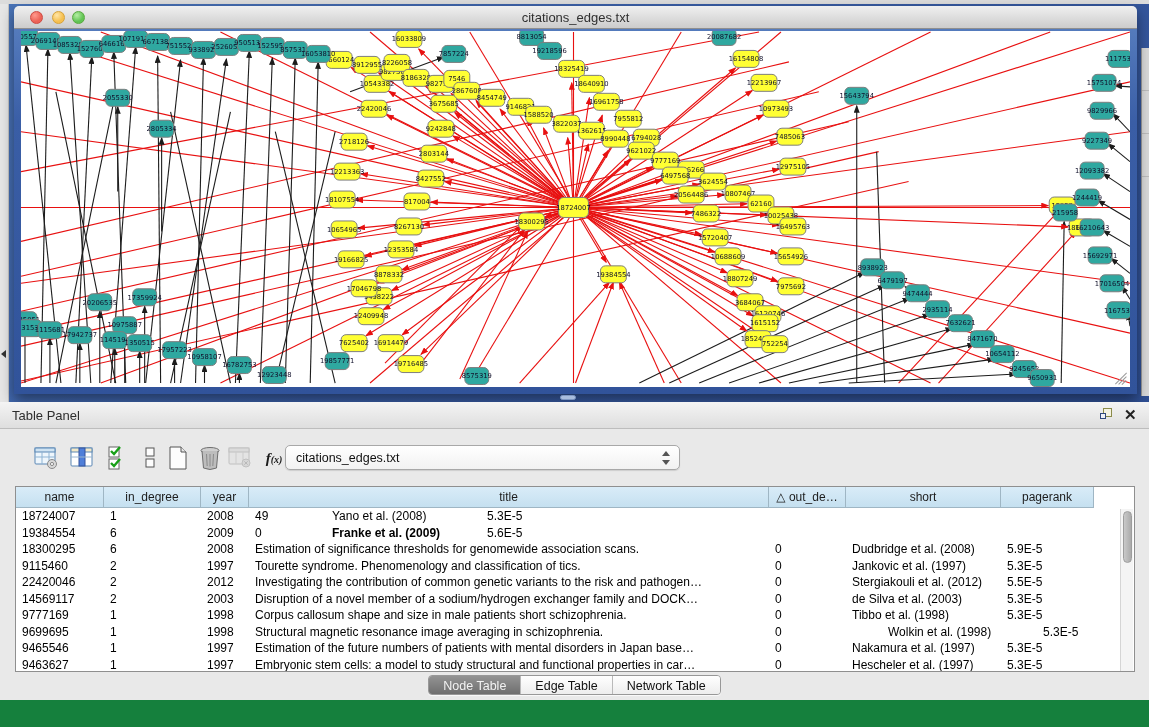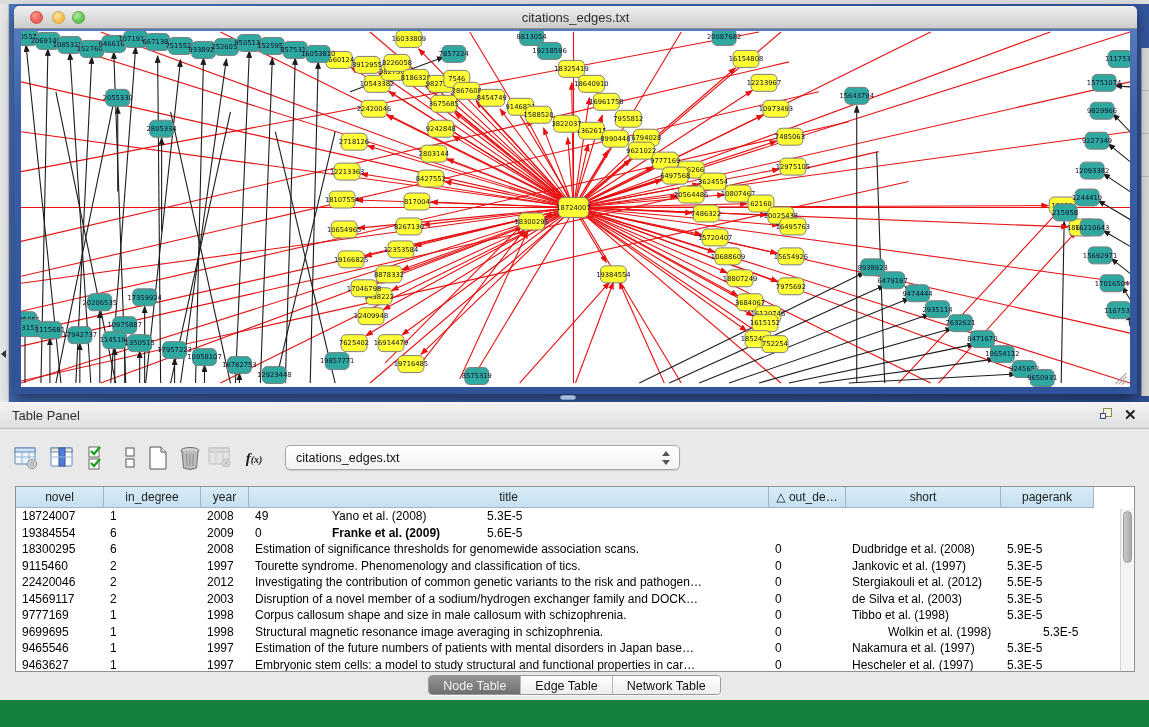--- a/index.html
+++ b/index.html
@@ -48,21 +48,21 @@
   .table-panel { position:absolute; left:0; top:402px; width:1149px; height:298px; background:#e9e9e9; }
   .panel-header { position:relative; height:27px; background:linear-gradient(#f4f4f4,#dedede);
     border-bottom:1px solid #bdbdbd; }
   .panel-title { position:absolute; left:12px; top:6px; font-size:13px; color:#2e2e2e; }
   .float-icon { position:absolute; left:1100px; top:6px; width:14px; height:14px; }
   .float-icon .sq1 { position:absolute; left:3px; top:0; width:9px; height:9px; border:1px solid #8b8b4a; background:#f5f3e2; }
   .float-icon .sq2 { position:absolute; left:0; top:5px; width:6px; height:6px; border:1px solid #31497c; background:#eef1f8; }
   .close-icon { position:absolute; left:1124px; top:4px; font-size:15px; font-weight:bold; color:#222; cursor:default; }
 
   .toolbar { position:absolute; left:0; top:40px; width:1149px; height:34px; }
-  .tb-icon { position:absolute; top:2px; width:28px; height:28px; display:flex; align-items:center; justify-content:center; }
+  .tb-icon { position:absolute; top:2px; width:28px; height:28px; display:flex; align-items:center; justify-content:center;margin-left:20px; }
   .fx-label { font-size:15px; color:#1a1a1a; font-family:"Liberation Serif", serif; font-style:italic; font-weight:bold; }
   .fx-label small { font-size:10px; }
   .table-select { position:absolute; left:285px; top:3px; width:395px; height:25px; background:linear-gradient(#ffffff,#f2f2f2);
     border:1px solid #a8a8a8; border-radius:5px; box-shadow:0 1px 1px rgba(0,0,0,.12); }
   .table-select .val { position:absolute; left:10px; top:5px; font-size:12.5px; color:#111; }
   .spinner { position:absolute; right:8px; top:4px; width:9px; height:16px; }
   .spinner .up { position:absolute; top:1px; left:0; width:0; height:0;
     border-left:4.5px solid transparent; border-right:4.5px solid transparent; border-bottom:5px solid #555; }
   .spinner .dn { position:absolute; bottom:1px; left:0; width:0; height:0;
     border-left:4.5px solid transparent; border-right:4.5px solid transparent; border-top:5px solid #555; }
@@ -896,21 +896,21 @@
         <span class="val">citations_edges.txt</span>
         <span class="spinner">
             <span class="up"></span>
             <span class="dn"></span>
           </span>
       </div>
     </div>
 
     <div class="grid-wrap">
       <div class="grid-head" id="gridHead">
-          <div class="gh-cell" style="width: 88px;">novel</div>
+          <div class="gh-cell" style="width: 88px;">name</div>
           <div class="gh-cell" style="width: 97px;">in_degree</div>
           <div class="gh-cell" style="width: 48px;">year</div>
           <div class="gh-cell" style="width: 520px;">title</div>
           <div class="gh-cell" style="width: 77px;">△ out_de…</div>
           <div class="gh-cell" style="width: 155px;">short</div>
           <div class="gh-cell" style="width: 93px;">pagerank</div>
         </div>
       <div class="grid-rows" id="gridRows">
           <div class="g-row">
             <div class="g-cell" style="width: 88px;">18724007</div>
@@ -961,21 +961,21 @@
             <div class="g-cell" style="width: 48px;">2003</div>
             <div class="g-cell" style="width: 520px;">Disruption of a novel member of a sodium/hydrogen exchanger family and DOCK…</div>
             <div class="g-cell" style="width: 77px;">0</div>
             <div class="g-cell" style="width: 155px;">de Silva et al. (2003)</div>
             <div class="g-cell" style="width: 93px;">5.3E-5</div>
           </div>
           <div class="g-row">
             <div class="g-cell" style="width: 88px;">9777169</div>
             <div class="g-cell" style="width: 97px;">1</div>
             <div class="g-cell" style="width: 48px;">1998</div>
-            <div class="g-cell" style="width: 520px;">Corpus callosum shape and size in male callosum with schizophrenia.</div>
+            <div class="g-cell" style="width: 520px;">Corpus callosum shape and size in male patients short schizophrenia.</div>
             <div class="g-cell" style="width: 77px;">0</div>
             <div class="g-cell" style="width: 155px;">Tibbo et al. (1998)</div>
             <div class="g-cell" style="width: 93px;">5.3E-5</div>
           </div>
           <div class="g-row">
             <div class="g-cell" style="width: 88px;">9699695</div>
             <div class="g-cell" style="width: 97px;">1</div>
             <div class="g-cell" style="width: 48px;">1998</div>
             <div class="g-cell" style="width: 520px;">Structural magnetic resonance image averaging in schizophrenia.</div>
             <div class="g-cell" style="width: 77px;">0</div>

